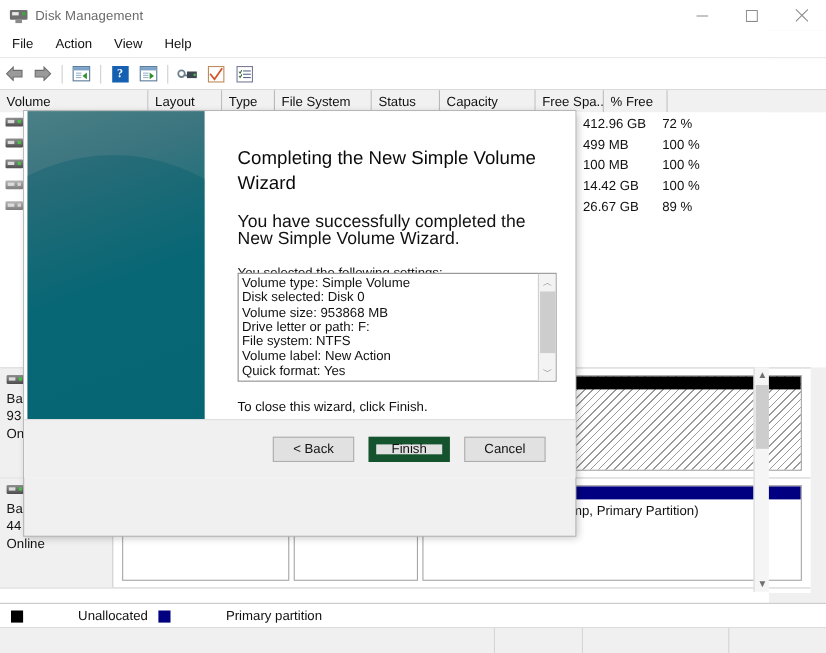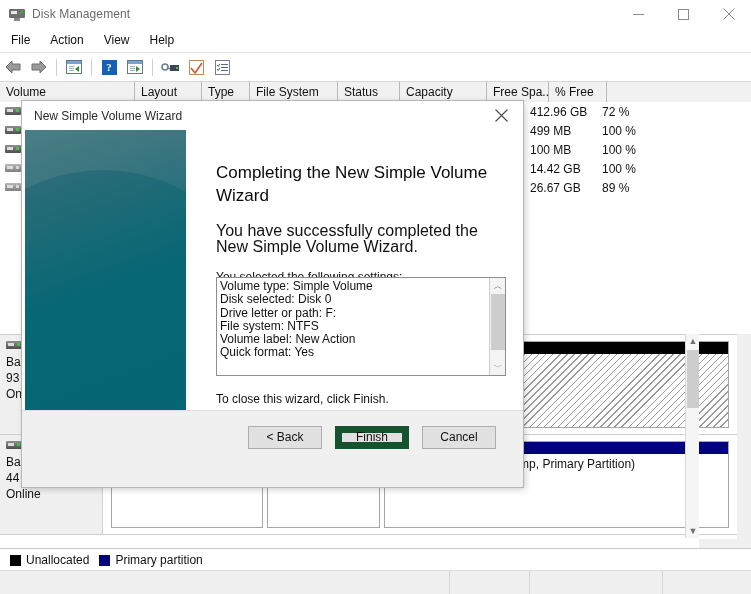--- a/index.html
+++ b/index.html
@@ -240,21 +240,21 @@
     color: #707070; font-size: 9px;
   }
 
   
   .legend {
     position: absolute; left: 0; top: 548px; width: 751px; height: 22px;
     background: #ffffff;
     display: flex; align-items: center;
     border-top: 1px solid #c8c8c8;
   }
-  .legend-item { display: flex; align-items: center; margin-left: 10px; }
+  .legend-item { display: flex; align-items: center; margin-left: 10px; gap: 45px; }
   .legend-sw { width: 11px; height: 11px; margin-right: 5px; }
   .legend-label { font-size: 12px; color: #111; }
 
   
   .statusbar {
     position: absolute; left: 0; top: 570px; width: 751px; height: 24px;
     background: #f0f0f0; display: flex; align-items: stretch;
     border-top: 1px solid #dcdcdc;
   }
   .sb-pane { height: 100%; border-right: 1px solid #d5d5d5; box-sizing: border-box; }
@@ -590,45 +590,37 @@
 
   <div class="statusbar">
     <div class="sb-pane" style="width:450px"></div>
     <div class="sb-pane" style="width:80px"></div>
     <div class="sb-pane" style="width:133px"></div>
     <div class="sb-pane" style="flex:1;border-right:none"></div>
   </div>
 
   <div class="dialog">
 
-    <div class="dlg-title">
-      <div class="dlg-title-text">New Simple Volume Wizard</div>
-      <div class="dlg-close">
-        <svg width="13" height="13" viewBox="0 0 13 13">
-            <line x1="0.5" y1="0.5" x2="12.5" y2="12.5" stroke="#4a4a4a" stroke-width="1.1"></line>
-            <line x1="12.5" y1="0.5" x2="0.5" y2="12.5" stroke="#4a4a4a" stroke-width="1.1"></line>
-          </svg>
-      </div>
-    </div>
 
     <div class="dlg-body">
 
       <div class="dlg-side">
         <div class="arc"></div>
       </div>
 
       <div class="dlg-content">
         <div class="dlg-h1">Completing the New Simple Volume Wizard</div>
         <div class="dlg-p">You have successfully completed the New Simple Volume Wizard.</div>
         <div class="dlg-p2">You selected the following settings:</div>
 
         <div class="settings-box">
           <div class="settings-list">
             <div>Volume type: Simple Volume</div>
             <div>Disk selected: Disk 0</div>
+            <div>Volume size: 953868 MB</div>
             <div>Drive letter or path: F:</div>
             <div>File system: NTFS</div>
             <div>Volume label: New Action</div>
             <div>Quick format: Yes</div>
           </div>
           <div class="settings-sb">
             <div class="sb-up">︿</div>
             <div class="sthumb"></div>
             <div class="sb-down">﹀</div>
           </div>

